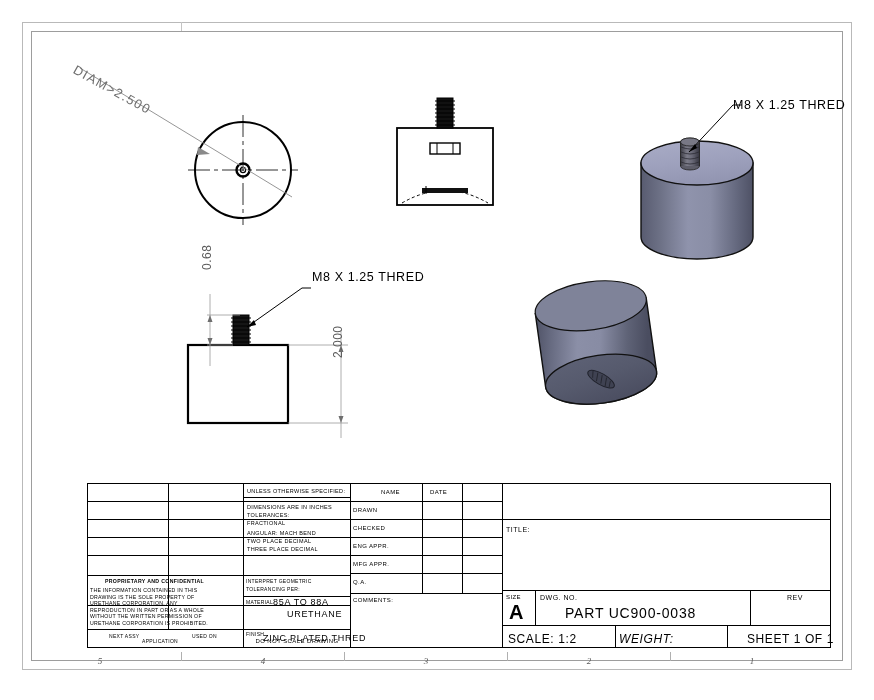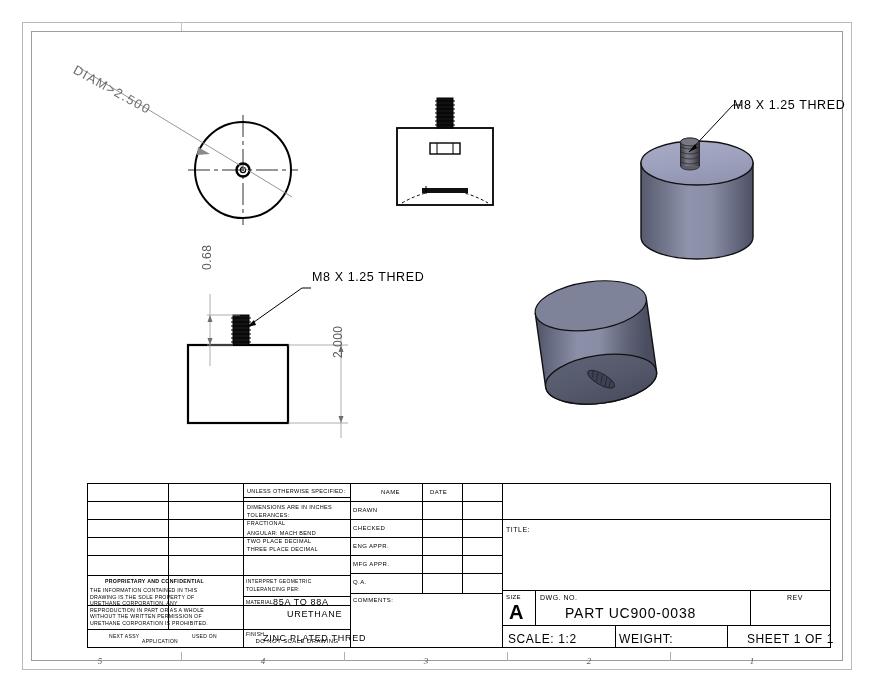--- a/index.html
+++ b/index.html
@@ -324,21 +324,21 @@
     <div class="tb-txt t6" style="left:419px;top:111px;">SIZE</div>
     <div class="tb-txt t20" style="left:422px;top:118px;">A</div>
 
     <div class="tb-txt t7" style="left:453px;top:111px;">DWG.  NO.</div>
     <div class="tb-txt t14" style="left:478px;top:122px;">PART UC900-0038</div>
 
     <div class="tb-txt t7" style="left:700px;top:111px;">REV</div>
     <div class="tb-txt t8" style="left:700px;top:124px;"></div>
 
     <div class="tb-txt t8" style="left:421px;top:149px;">SCALE: 1:2</div>
-    <div class="tb-txt t8" style="left:532px;top:149px;">WEIGHT:</div>
+    <div class="tb-txt t8" style="left:532px;top:149px;font-style:italic;">WEIGHT:</div>
     <div class="tb-txt t8" style="left:660px;top:149px;">SHEET 1 OF 1</div>
 
     <div class="prop-wrap">
       <div class="prop-title">PROPRIETARY AND CONFIDENTIAL</div>
       <div class="prop-body">
         <div>THE INFORMATION CONTAINED IN THIS</div>
         <div>DRAWING IS THE SOLE PROPERTY OF</div>
         <div>URETHANE CORPORATION.  ANY</div>
         <div>REPRODUCTION IN PART OR AS A WHOLE</div>
         <div>WITHOUT THE WRITTEN PERMISSION OF</div>

